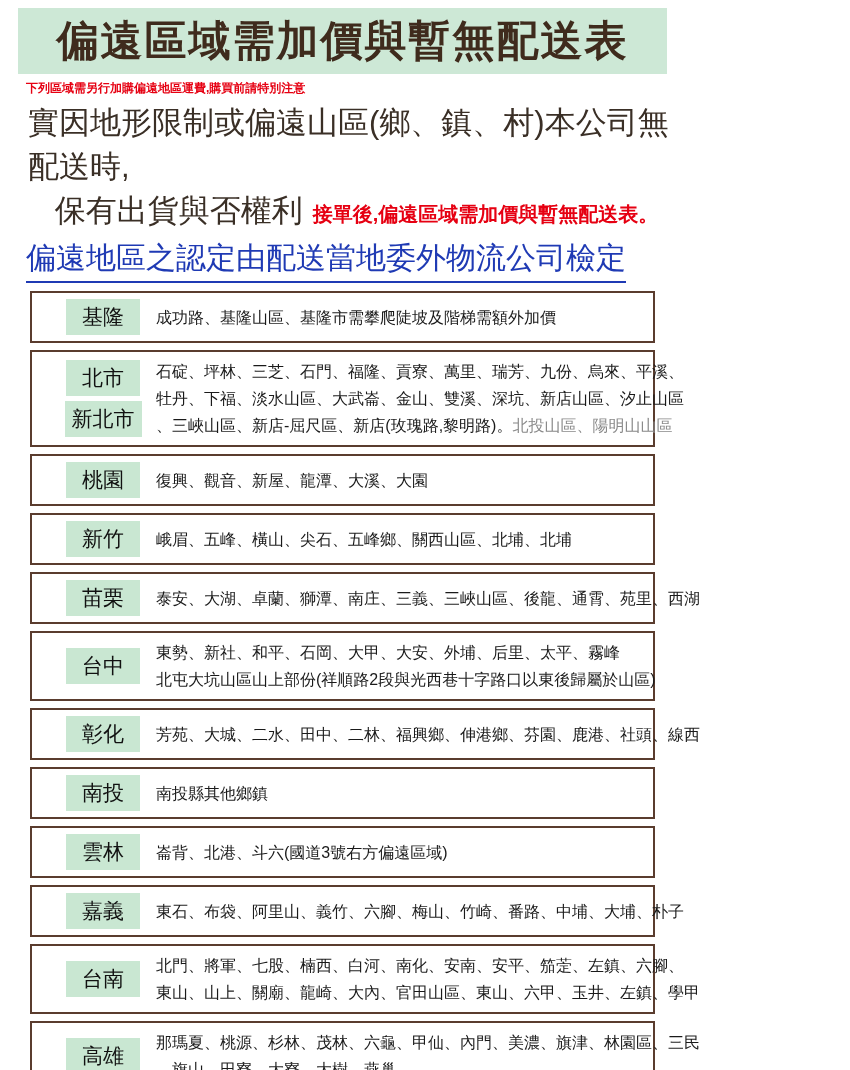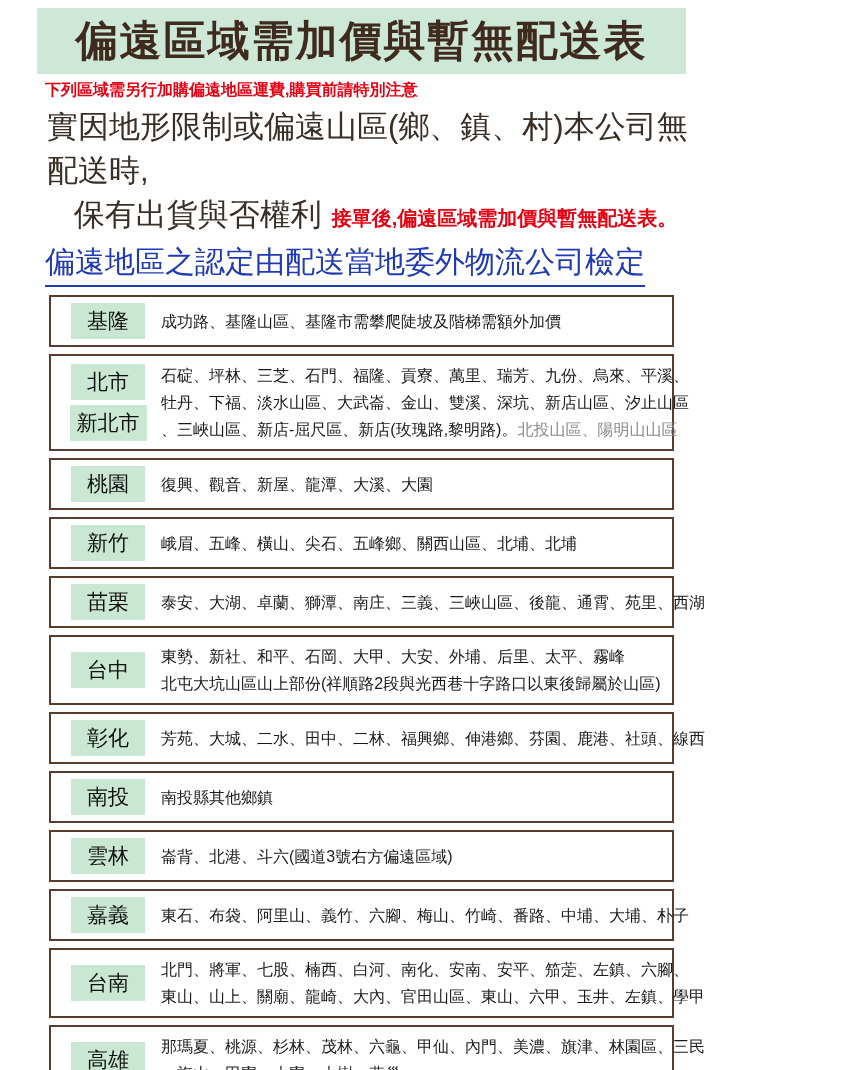--- a/index.html
+++ b/index.html
@@ -2,35 +2,35 @@
 <html><head>
 <meta charset="utf-8">
 <style>
   * { margin: 0; padding: 0; box-sizing: border-box; }
   html, body { background: #ffffff; }
   body {
     width: 850px; height: 1070px;
     font-family: "Liberation Sans", "DejaVu Sans", sans-serif;
     position: relative; overflow: hidden;
   }
-  .page { width: 685px; height: 1070px; padding-top: 8px; margin-left: 19px; }
+  .page { width: 685px; height: 1070px; padding-top: 8px; }
 
   .title-bar {
     margin: 0 18px 6px 18px;
     background: #cde8d6;
     height: 66px;
     display: flex; align-items: center; justify-content: center;
   }
   .title-bar .title {
     font-size: 42px; font-weight: bold; color: #3f2b1d; letter-spacing: 2px;
   }
 
   .red-top {
     margin: 2px 0 4px 26px;
-    font-size: 16px; font-weight: bold; color: #e60012;
+    font-size: 12px; font-weight: bold; color: #e60012;
   }
 
   .main-notice { margin-left: 28px; color: #3a2f26; }
   .main-line1 { font-size: 31px; line-height: 44px; }
   .main-line2 { font-size: 31px; line-height: 44px; display: flex; align-items: baseline; justify-content: center; }
   .red-inline { font-size: 20px; font-weight: bold; color: #e60012; margin-left: 10px; }
 
   .blue-line-wrap { margin: 2px 0 8px 26px; }
   .blue-line {
     display: inline-block;
@@ -38,21 +38,21 @@
     border-bottom: 2px solid #1f3ab4;
     padding-bottom: 2px;
   }
 
   .table { margin: 0 30px; }
   .row {
     border: 2px solid #5a3c2e;
     background: #ffffff;
     display: flex; align-items: center;
     margin-bottom: 7px;
-    padding: 6px 6px 6px 4px;
+    padding: 6px 6px 6px 18px;
   }
   .labels {
     width: 106px; flex: 0 0 106px;
     display: flex; flex-direction: column; align-items: center; justify-content: center;
     gap: 5px;
   }
   .label {
     background: #c9e7d2;
     color: #111111;
     font-size: 21px;

